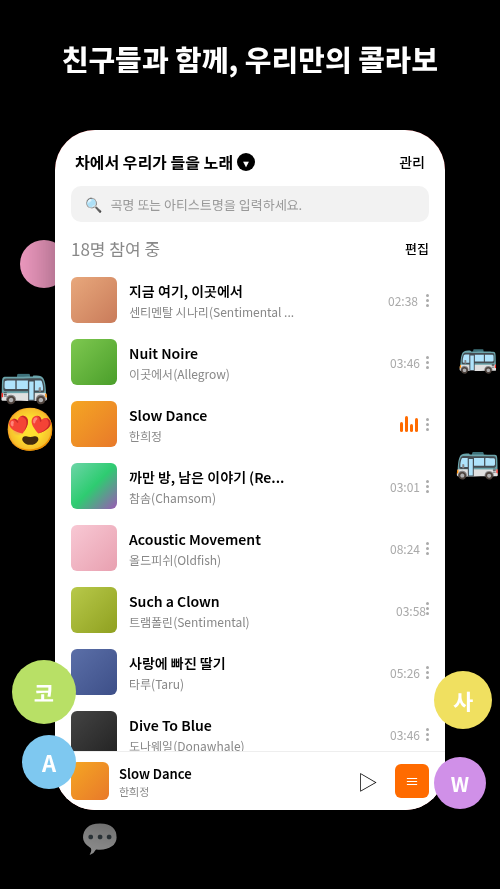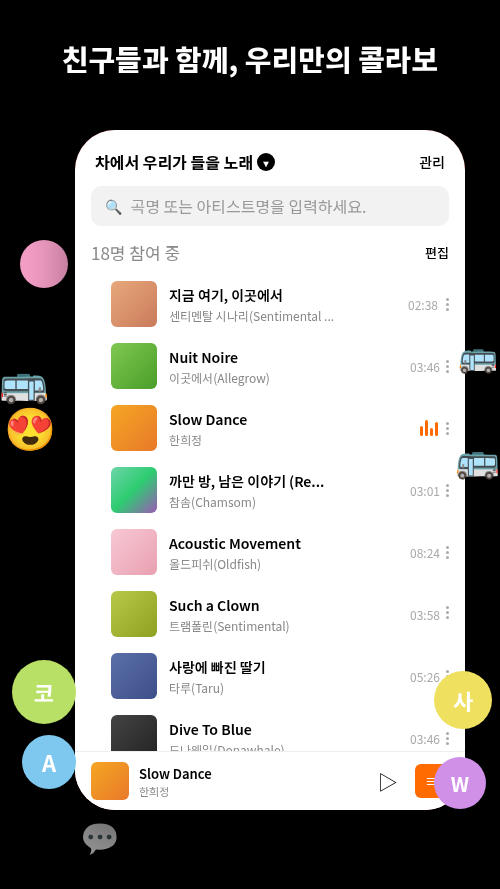--- a/index.html
+++ b/index.html
@@ -31,21 +31,20 @@
       position: absolute;
       top: 130px;
       left: 55px;
       width: 390px;
       height: 680px;
       background: #b91c1c;
       border-radius: 40px;
       overflow: hidden;
       z-index: 2;
       box-shadow: 0 20px 60px rgba(0,0,0,0.5);
-      margin-left: 20px;
     }
 
     
     .phone-inner {
       width: 100%;
       height: 100%;
       background: #fff;
       display: flex;
       flex-direction: column;
     }
@@ -90,21 +89,21 @@
       padding: 8px 14px;
       display: flex;
       align-items: center;
       gap: 8px;
     }
     .search-icon {
       color: #999;
       font-size: 14px;
     }
     .search-placeholder {
-      font-size: 16px;
+      font-size: 13px;
       color: #999;
     }
 
     
     .participant-bar {
       padding: 4px 16px 8px;
       display: flex;
       align-items: center;
       justify-content: space-between;
     }
@@ -115,21 +114,20 @@
     .edit-btn {
       font-size: 13px;
       color: #000;
       font-weight: 500;
     }
 
     
     .track-list {
       flex: 1;
       overflow: hidden;
-      padding-left: 20px;
     }
     .track-item {
       display: flex;
       align-items: center;
       padding: 8px 16px;
       gap: 12px;
       min-height: 58px;
     }
     .track-item.playing {
       
@@ -493,21 +491,21 @@
               <div class="dot"></div>
             </div>
           </div>
         </div>
         <div class="track-item">
           <div class="track-thumb thumb-6"></div>
           <div class="track-info">
             <div class="track-name">Such a Clown</div>
             <div class="track-artist">트램폴린(Sentimental)</div>
           </div>
-          <div style="display: flex; gap: 6px;">
+          <div style="display: flex; ">
             <div class="track-duration">03:58</div>
             <div class="track-more">
               <div class="dot"></div>
               <div class="dot"></div>
               <div class="dot"></div>
             </div>
           </div>
         </div>
         <div class="track-item">
           <div class="track-thumb thumb-7"></div>

